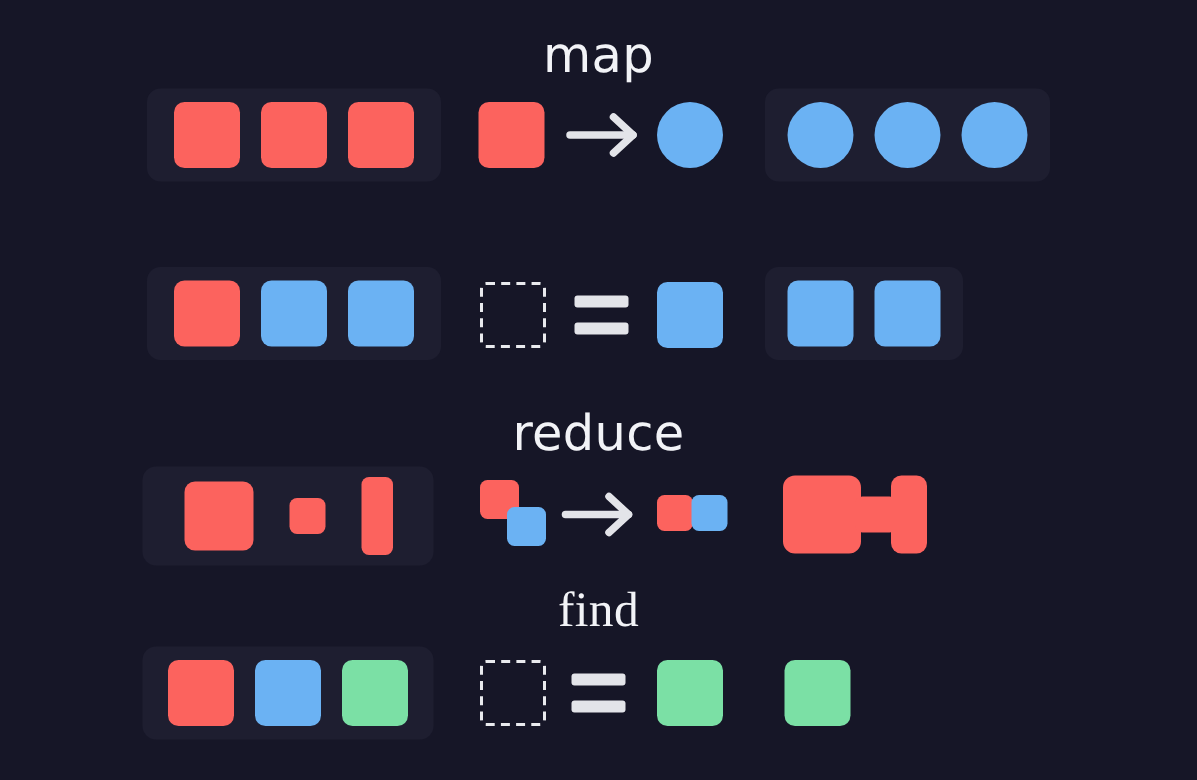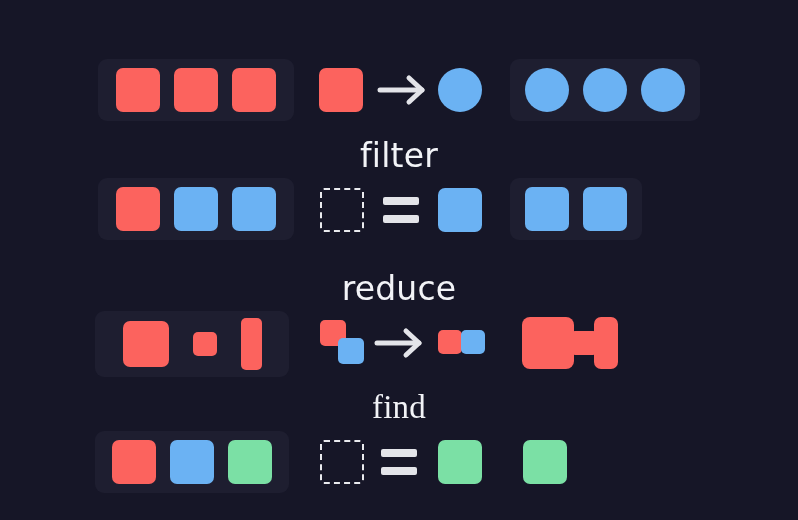--- a/index.html
+++ b/index.html
@@ -103,20 +103,21 @@
     position: absolute;
   }
 </style>
 </head>
 <body>
 
 <div class="stage">
 
   <div class="row" style="top:0;height:135px;">
 
+    <div class="row-title" style="top:20px;">map</div>
 
     <div class="panel" style="left:98px;top:59px;width:196px;height:62px;">
       <div class="panel-inner" style="gap:14px;">
         <div class="tok square red" style="width:44px;height:44px;"></div>
         <div class="tok square red" style="width:44px;height:44px;"></div>
         <div class="tok square red" style="width:44px;height:44px;"></div>
       </div>
     </div>
 
     <div class="tok square red free" style="left:319px;top:68px;width:44px;height:44px;"></div>
@@ -132,21 +133,20 @@
       <div class="panel-inner" style="gap:14px;">
         <div class="tok circle blue" style="width:44px;height:44px;"></div>
         <div class="tok circle blue" style="width:44px;height:44px;"></div>
         <div class="tok circle blue" style="width:44px;height:44px;"></div>
       </div>
     </div>
   </div>
 
   <div class="row" style="top:119px;height:135px;">
 
-    <div class="row-title" style="top:20px;">filter</div>
 
     <div class="panel" style="left:98px;top:59px;width:196px;height:62px;">
       <div class="panel-inner" style="gap:14px;">
         <div class="tok square red" style="width:44px;height:44px;"></div>
         <div class="tok square blue" style="width:44px;height:44px;"></div>
         <div class="tok square blue" style="width:44px;height:44px;"></div>
       </div>
     </div>
 
     <div class="tok dashed free" style="left:320px;top:69px;width:44px;height:44px;"></div>

